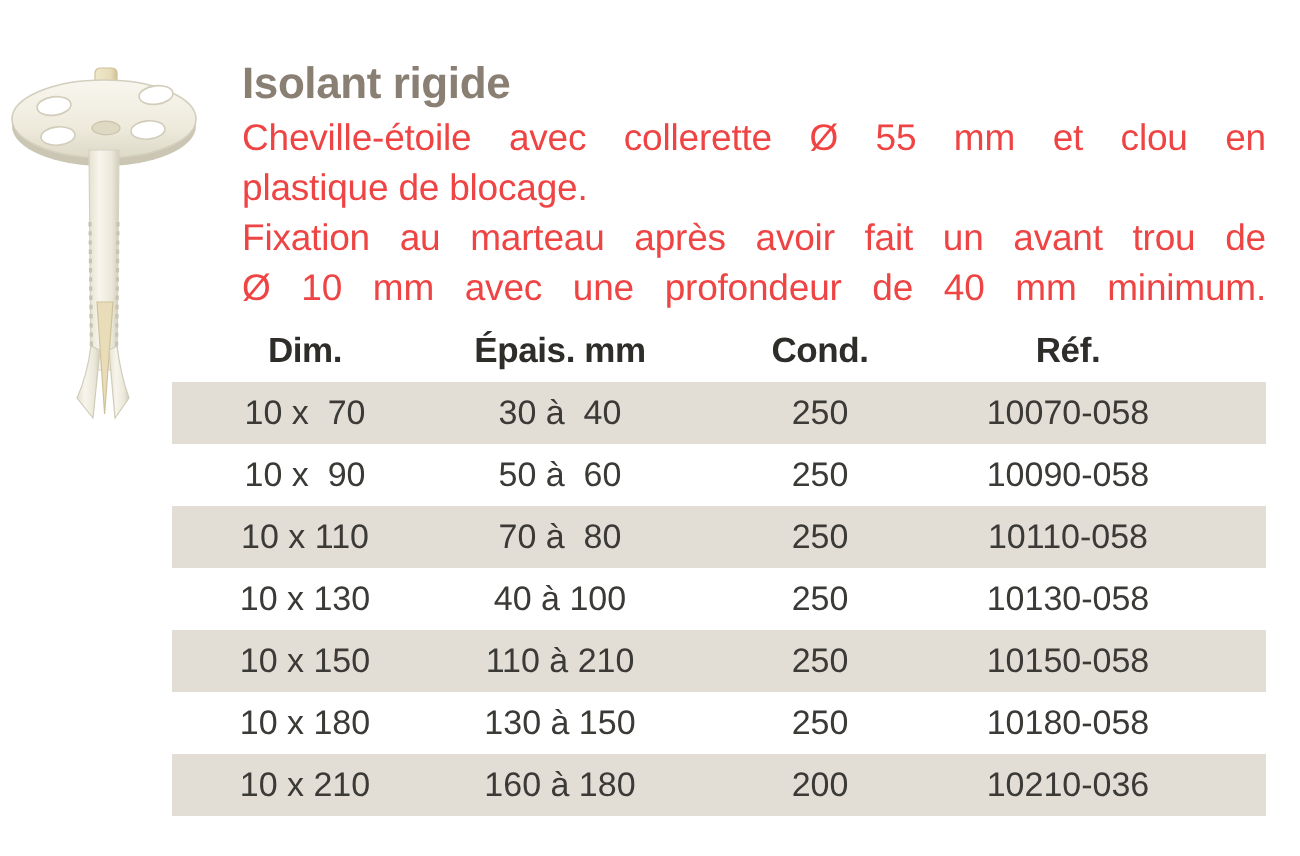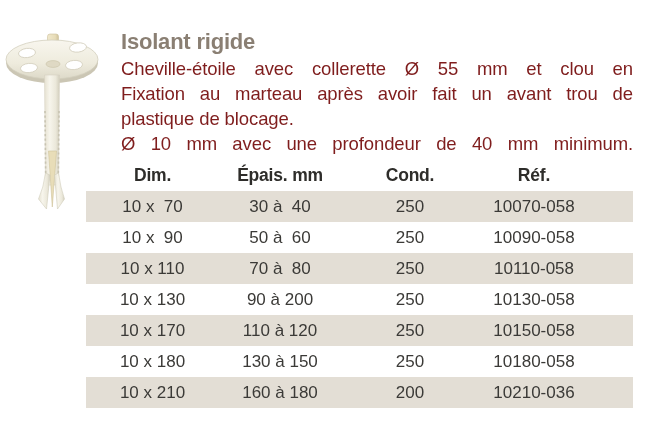--- a/index.html
+++ b/index.html
@@ -9,21 +9,21 @@
   }
   
   .photo{position:absolute;left:2px;top:23px;width:105px;height:195px;}
   
   .title{
     position:absolute;left:121px;top:29px;width:512px;
     font-size:22px;font-weight:bold;color:#8a7f73;letter-spacing:-0.2px;
   }
   .desc{
     position:absolute;left:121px;top:56px;width:512px;
-    font-size:18.5px;line-height:25px;color:#7f1d1d;letter-spacing:-0.1px;
+    font-size:18.5px;line-height:25px;color:#ef4444;letter-spacing:-0.1px;
   }
   .desc .line{text-align:justify;}
   .desc .line.stretch{text-align-last:justify;}
   
   .spec-table{
     position:absolute;left:86px;top:160px;width:547px;
     border-collapse:collapse;table-layout:fixed;
     font-size:17px;color:#3b3a37;
   }
   .spec-table th{
@@ -83,22 +83,22 @@
     <polygon points="46.5,128 54.5,128 50.3,184" fill="#e8ddb8" stroke="#cfc29a" stroke-width="0.6"></polygon>
 
     <path d="M43.5,150 L48,152 L44.5,186 L36.5,176 Q41.5,165 43.5,150 Z" fill="url(#shaftG)" stroke="#d0ccba" stroke-width="0.6"></path>
     <path d="M56.5,150 L52.5,152 L55.5,186 L62.5,176 Q58.5,165 56.5,150 Z" fill="url(#shaftG)" stroke="#d0ccba" stroke-width="0.6"></path>
   </svg>
 
   <div class="title">Isolant rigide</div>
 
   <div class="desc">
     <div class="line stretch">Cheville-étoile avec collerette Ø 55 mm et clou en</div>
+    <div class="line">plastique de blocage.</div>
     <div class="line stretch">Fixation au marteau après avoir fait un avant trou de</div>
-    <div class="line">plastique de blocage.</div>
     <div class="line stretch">Ø 10 mm avec une profondeur de 40 mm minimum.</div>
   </div>
 
   <table class="spec-table">
     <colgroup>
       <col style="width:114px">
         <col style="width:160px">
         <col style="width:100px">
         <col style="width:173px">
     </colgroup>
@@ -124,27 +124,27 @@
         <td class="ref-cell">10090-058</td>
       </tr>
       <tr class="shaded">
         <td class="dim-cell">10 x 110</td>
         <td>70 à  80</td>
         <td>250</td>
         <td class="ref-cell">10110-058</td>
       </tr>
       <tr>
         <td class="dim-cell">10 x 130</td>
-        <td>90 à 200</td>
+        <td>40 à 100</td>
         <td>250</td>
         <td class="ref-cell">10130-058</td>
       </tr>
       <tr class="shaded">
-        <td class="dim-cell">10 x 170</td>
-        <td>110 à 120</td>
+        <td class="dim-cell">10 x 150</td>
+        <td>110 à 210</td>
         <td>250</td>
         <td class="ref-cell">10150-058</td>
       </tr>
       <tr>
         <td class="dim-cell">10 x 180</td>
         <td>130 à 150</td>
         <td>250</td>
         <td class="ref-cell">10180-058</td>
       </tr>
       <tr class="shaded">

